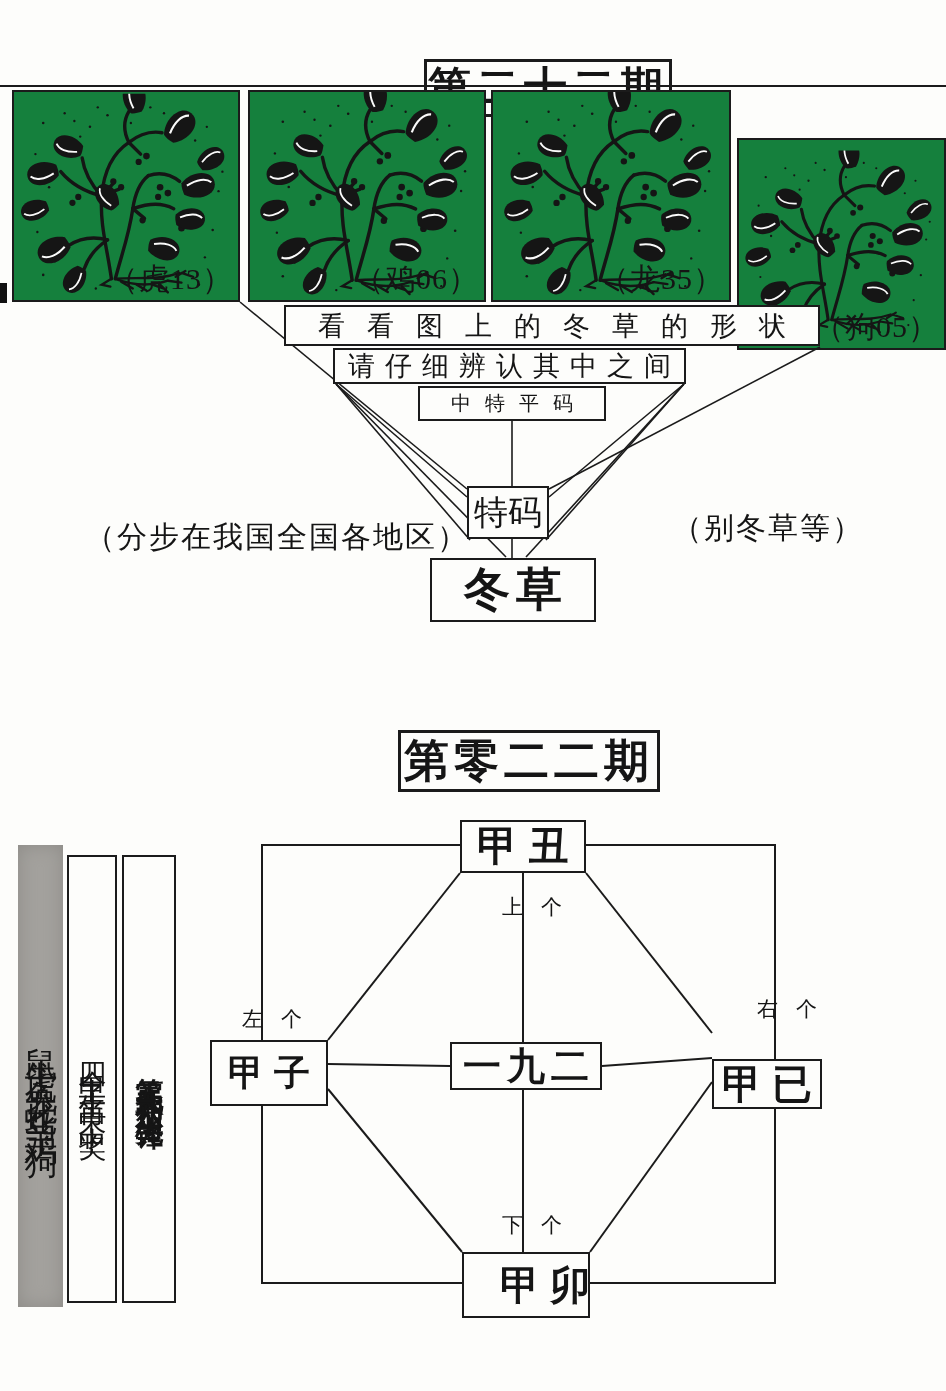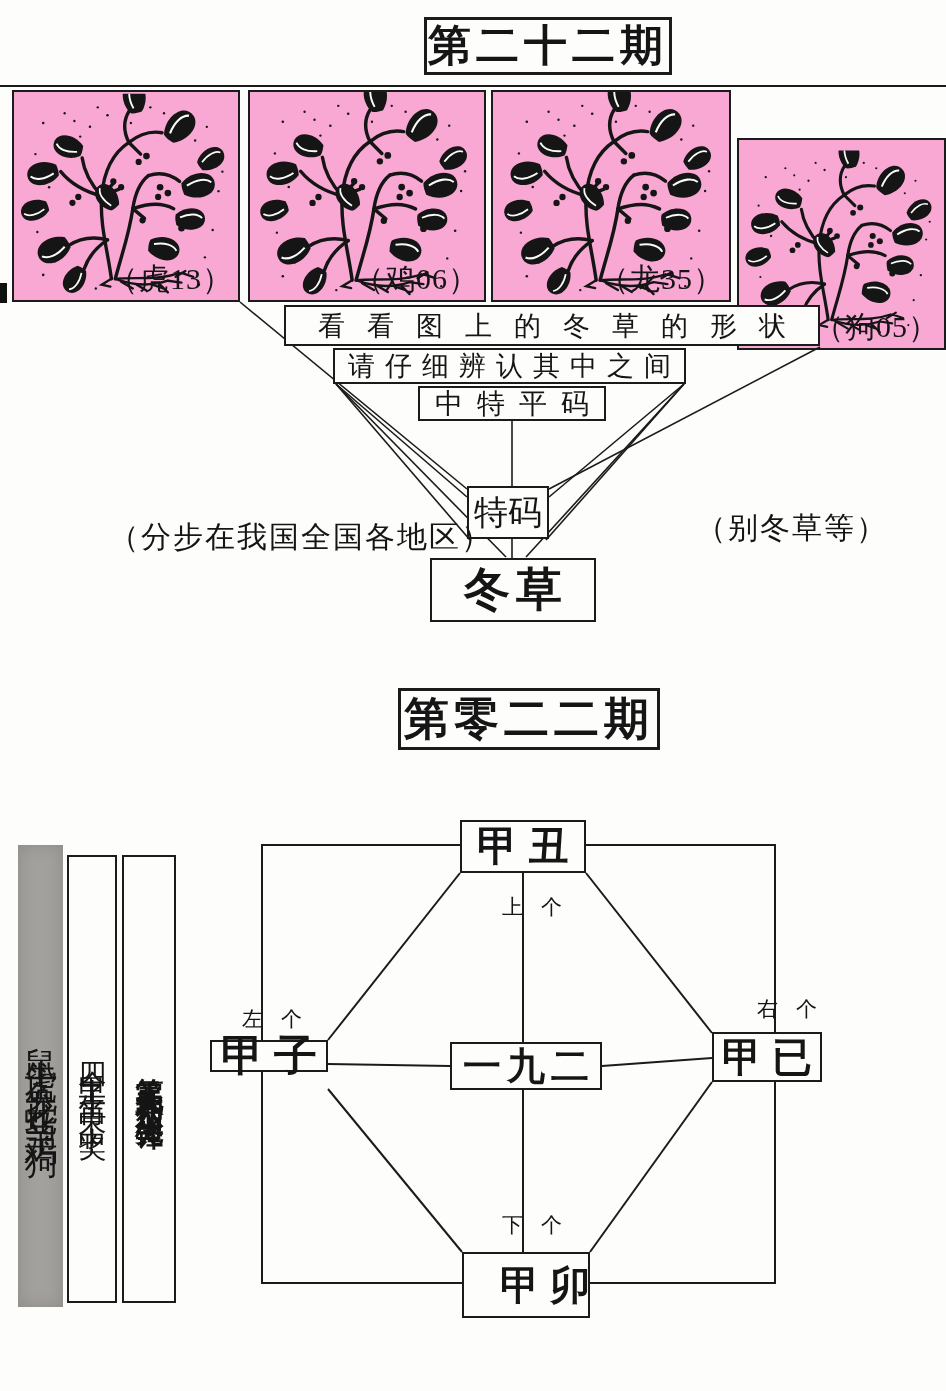--- a/index.html
+++ b/index.html
@@ -7,32 +7,32 @@
     position:relative;width:946px;height:1391px;margin:0 auto;
     background:#fdfdfb;overflow:hidden;
     font-family:"Liberation Serif","DejaVu Serif",serif;color:#151515;
   }
   .abs{position:absolute;}
   .box{
     position:absolute;border:2px solid #1b1b1b;background:#fdfdfb;
     display:flex;align-items:center;justify-content:center;
     box-sizing:border-box;white-space:nowrap;
   }
-  .title-box{border-width:3px;font-weight:bold;letter-spacing:5px;}
+  .title-box{border-width:3px;font-weight:bold;letter-spacing:5px;margin-top:42px;}
   svg.overlay{position:absolute;left:0;top:0;pointer-events:none;}
   .panel{
     position:absolute;top:90px;height:212px;border:2px solid #1b1b1b;
-    background:#f9a8d4;box-sizing:border-box;overflow:hidden;
+    background:#15803d;box-sizing:border-box;overflow:hidden;
   }
   .panel .plant{position:absolute;left:0;top:0;width:100%;height:100%;}
   .panel .plabel{
     position:absolute;right:5px;bottom:0px;font-size:30px;letter-spacing:1px;
     background:transparent;
   }
-  .note{position:absolute;font-size:30px;letter-spacing:2px;white-space:nowrap;margin-left:24px;}
+  .note{position:absolute;font-size:30px;letter-spacing:2px;white-space:nowrap;}
   .vcol{
     position:absolute;writing-mode:vertical-rl;text-orientation:upright;
     display:flex;align-items:center;justify-content:center;
     box-sizing:border-box;white-space:nowrap;
   }
   .vcol.bordered{border:2px solid #1b1b1b;background:#fdfdfb;}
   .dg-box{font-weight:bold;letter-spacing:10px;padding-left:10px;}
   .dg-label{
     position:absolute;font-size:21px;letter-spacing:18px;padding-left:18px;
     display:flex;align-items:center;justify-content:center;white-space:nowrap;
@@ -176,21 +176,21 @@
       <line x1="684" y1="384" x2="549" y2="497"></line>
       <line x1="684" y1="384" x2="546" y2="540"></line>
       <line x1="684" y1="384" x2="526" y2="557"></line>
       <line x1="512" y1="421" x2="512" y2="486"></line>
       <line x1="512" y1="539" x2="512" y2="558"></line>
     </g>
   </svg>
 
   <div class="box" style="left:284px;top:305px;width:536px;height:41px;font-size:27px;letter-spacing:22px;padding-left:22px;">看看图上的冬草的形状</div>
   <div class="box" style="left:333px;top:348px;width:353px;height:36px;font-size:27px;letter-spacing:10px;padding-left:10px;">请仔细辨认其中之间</div>
-  <div class="box" style="left:418px;top:386px;width:188px;height:35px;font-size:28px;letter-spacing:14px;padding-left:14px;">中特平码</div>
+  <div class="box" style="left:418px;top:386px;width:188px;height:35px;font-size:20px;letter-spacing:14px;padding-left:14px;">中特平码</div>
   <div class="box" style="left:467px;top:486px;width:82px;height:53px;font-size:34px;">特码</div>
   <div class="box" style="left:430px;top:558px;width:166px;height:64px;font-size:46px;font-weight:bold;letter-spacing:6px;padding-left:6px;text-align:right;">冬草</div>
 
   <div class="note" style="left:85px;top:517px;">（分步在我国全国各地区）</div>
   <div class="note" style="left:672px;top:508px;">（别冬草等）</div>
 
   <div class="box title-box" style="left:398px;top:688px;width:262px;height:62px;font-size:45px;">第零二二期</div>
 
   <div class="vcol" style="left:18px;top:845px;width:45px;height:462px;background:#a3a19d;
        box-shadow:inset 0 0 18px #8d8b87;font-size:33px;letter-spacing:11px;">鼠牛虎兔龙蛇马羊鸡狗</div>
@@ -205,23 +205,23 @@
       <line x1="328" y1="1064" x2="450" y2="1066"></line>
       <line x1="602" y1="1066" x2="712" y2="1058"></line>
       <line x1="460" y1="873" x2="328" y2="1040"></line>
       <line x1="586" y1="873" x2="712" y2="1033"></line>
       <line x1="328" y1="1089" x2="462" y2="1252"></line>
       <line x1="712" y1="1082" x2="590" y2="1252"></line>
     </g>
   </svg>
 
   <div class="box dg-box" style="left:460px;top:820px;width:126px;height:53px;font-size:41px;">甲丑</div>
-  <div class="box dg-box" style="left:210px;top:1040px;width:118px;height:32px;font-size:43px;">甲子</div>
+  <div class="box dg-box" style="left:210px;top:1040px;width:118px;height:66px;font-size:36px;">甲子</div>
   <div class="box dg-box" style="left:450px;top:1042px;width:152px;height:48px;font-size:38px;letter-spacing:6px;padding-left:6px;">一九二</div>
-  <div class="box dg-box" style="left:712px;top:1032px;width:110px;height:50px;font-size:40px;">甲已</div>
+  <div class="box dg-box" style="left:712px;top:1059px;width:110px;height:50px;font-size:40px;">甲已</div>
   <div class="box dg-box" style="left:462px;top:1252px;width:128px;height:66px;font-size:40px;padding-left:48px;">甲卯</div>
 
   <div class="dg-label" style="left:478px;top:893px;width:90px;">上个</div>
   <div class="dg-label" style="left:218px;top:1005px;width:90px;">左个</div>
   <div class="dg-label" style="left:733px;top:995px;width:90px;">右个</div>
   <div class="dg-label" style="left:478px;top:1211px;width:90px;">下个</div>
 
 </div>
 
 </body></html>

